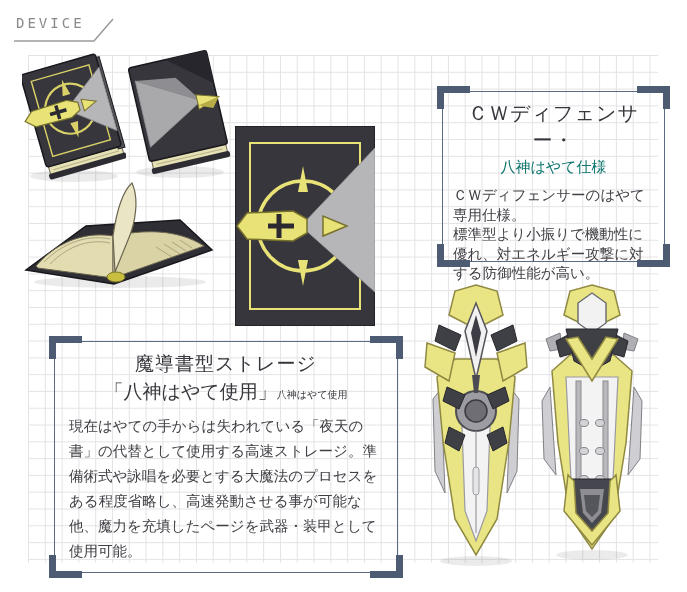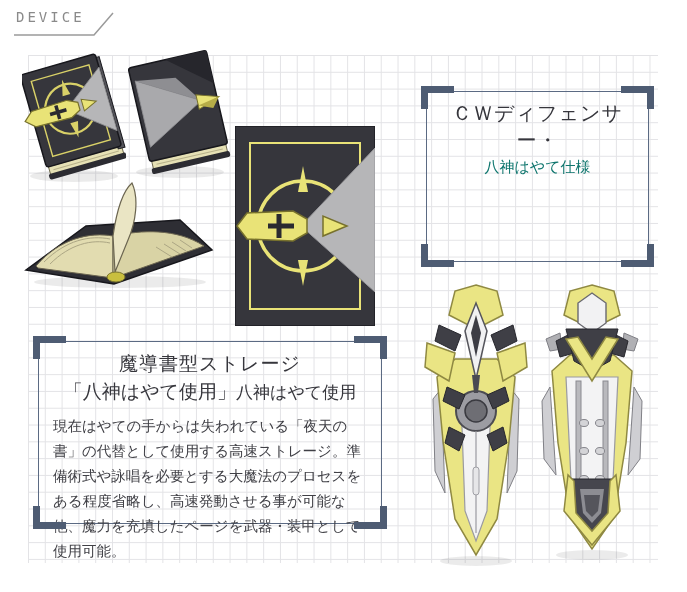--- a/index.html
+++ b/index.html
@@ -11,21 +11,21 @@
     --dark:#36363c;
   }
   html,body{margin:0;padding:0;}
   body{
     width:687px;height:592px;position:relative;overflow:hidden;
     background:#ffffff;
     font-family:"Liberation Sans","DejaVu Sans",sans-serif;
     color:var(--text);
   }
   
-  .device-label{position:absolute;left:14px;top:6px;width:110px;height:34px;}
+  .device-label{position:absolute;left:14px;top:12px;width:110px;height:34px;}
   .device-label .txt{
     font-family:"DejaVu Sans Mono",monospace;
     font-size:14px;letter-spacing:3px;color:#8a8a8a;
     position:absolute;left:2px;top:3px;
   }
   .device-label svg{position:absolute;left:0;top:0;}
   
   .grid-area{
     position:absolute;left:28px;top:55px;width:630px;height:508px;
     background-color:#ffffff;
@@ -34,37 +34,38 @@
       linear-gradient(to bottom,#e3e3e6 1px,transparent 1px);
     background-size:16.8px 16.8px;
   }
   
   .spec-box{
     position:absolute;
     border:1px solid var(--border-thin);
     background:transparent;
     box-sizing:border-box;
     text-align:center;
+    margin-left:16px;
   }
   .cb{position:absolute;width:26px;height:16px;}
   .cb.tl{left:-6px;top:-6px;border-left:7px solid var(--accent);border-top:7px solid var(--accent);}
   .cb.tr{right:-6px;top:-6px;border-right:7px solid var(--accent);border-top:7px solid var(--accent);}
   .cb.bl{left:-6px;bottom:-6px;border-left:7px solid var(--accent);border-bottom:7px solid var(--accent);}
   .cb.br{right:-6px;bottom:-6px;border-right:7px solid var(--accent);border-bottom:7px solid var(--accent);}
   .defenser-box{left:426px;top:91px;width:223px;height:171px;padding:8px 10px 0 10px;}
   .defenser-box .t1{font-size:20px;font-weight:500;letter-spacing:1px;color:#36363c;}
   .defenser-box .t2{font-size:15px;font-weight:500;margin-top:4px;color:#0f766e;}
   .defenser-box .bd{
     margin-top:9px;font-size:14.5px;line-height:19.5px;text-align:left;
     white-space:pre-line;color:#404046;
   }
-  .grimoire-box{left:38px;top:341px;width:344px;height:183px;padding:9px 14px 0 14px;}
+  .grimoire-box{left:38px;top:341px;width:344px;height:232px;padding:9px 14px 0 14px;}
   .grimoire-box .t1{font-size:19px;font-weight:500;letter-spacing:1px;color:#36363c;}
   .grimoire-box .t2{font-size:19px;font-weight:500;margin-top:2px;color:#36363c;}
-  .grimoire-box .t2 .sub{font-size:17px;text-align:center;}
+  .grimoire-box .t2 .sub{font-size:10px;text-align:center;}
   .grimoire-box .bd{
     margin-top:9px;font-size:14.5px;line-height:25px;text-align:left;color:#404046;
   }
   
   .illus{position:absolute;}
 </style>
 </head>
 <body>
 
 <div class="device-label">
@@ -185,20 +186,22 @@
   <path d="M36,192 L32,228 L60,262 L88,228 L84,192 L78,198 L76,230 L60,248 L44,230 L42,198 Z" fill="#eae584" stroke="#8f8942" stroke-width="1.5"></path>
 </svg>
 
 <div class="spec-box defenser-box">
   <span class="cb tl"></span>
   <span class="cb tr"></span>
   <span class="cb bl"></span>
   <span class="cb br"></span>
   <div class="t1">ＣＷディフェンサー・</div>
   <div class="t2">八神はやて仕様</div>
+  <div class="bd">ＣＷディフェンサーのはやて専用仕様。
+標準型より小振りで機動性に優れ、対エネルギー攻撃に対する防御性能が高い。</div>
 </div>
 
 <div class="spec-box grimoire-box">
   <span class="cb tl"></span>
   <span class="cb tr"></span>
   <span class="cb bl"></span>
   <span class="cb br"></span>
   <div class="t1">魔導書型ストレージ</div>
   <div class="t2"><span>「八神はやて使用」</span><span class="sub">八神はやて使用</span></div>
   <div class="bd">現在はやての手からは失われている「夜天の書」の代替として使用する高速ストレージ。準備術式や詠唱を必要とする大魔法のプロセスをある程度省略し、高速発動させる事が可能な他、魔力を充填したページを武器・装甲として使用可能。</div>

